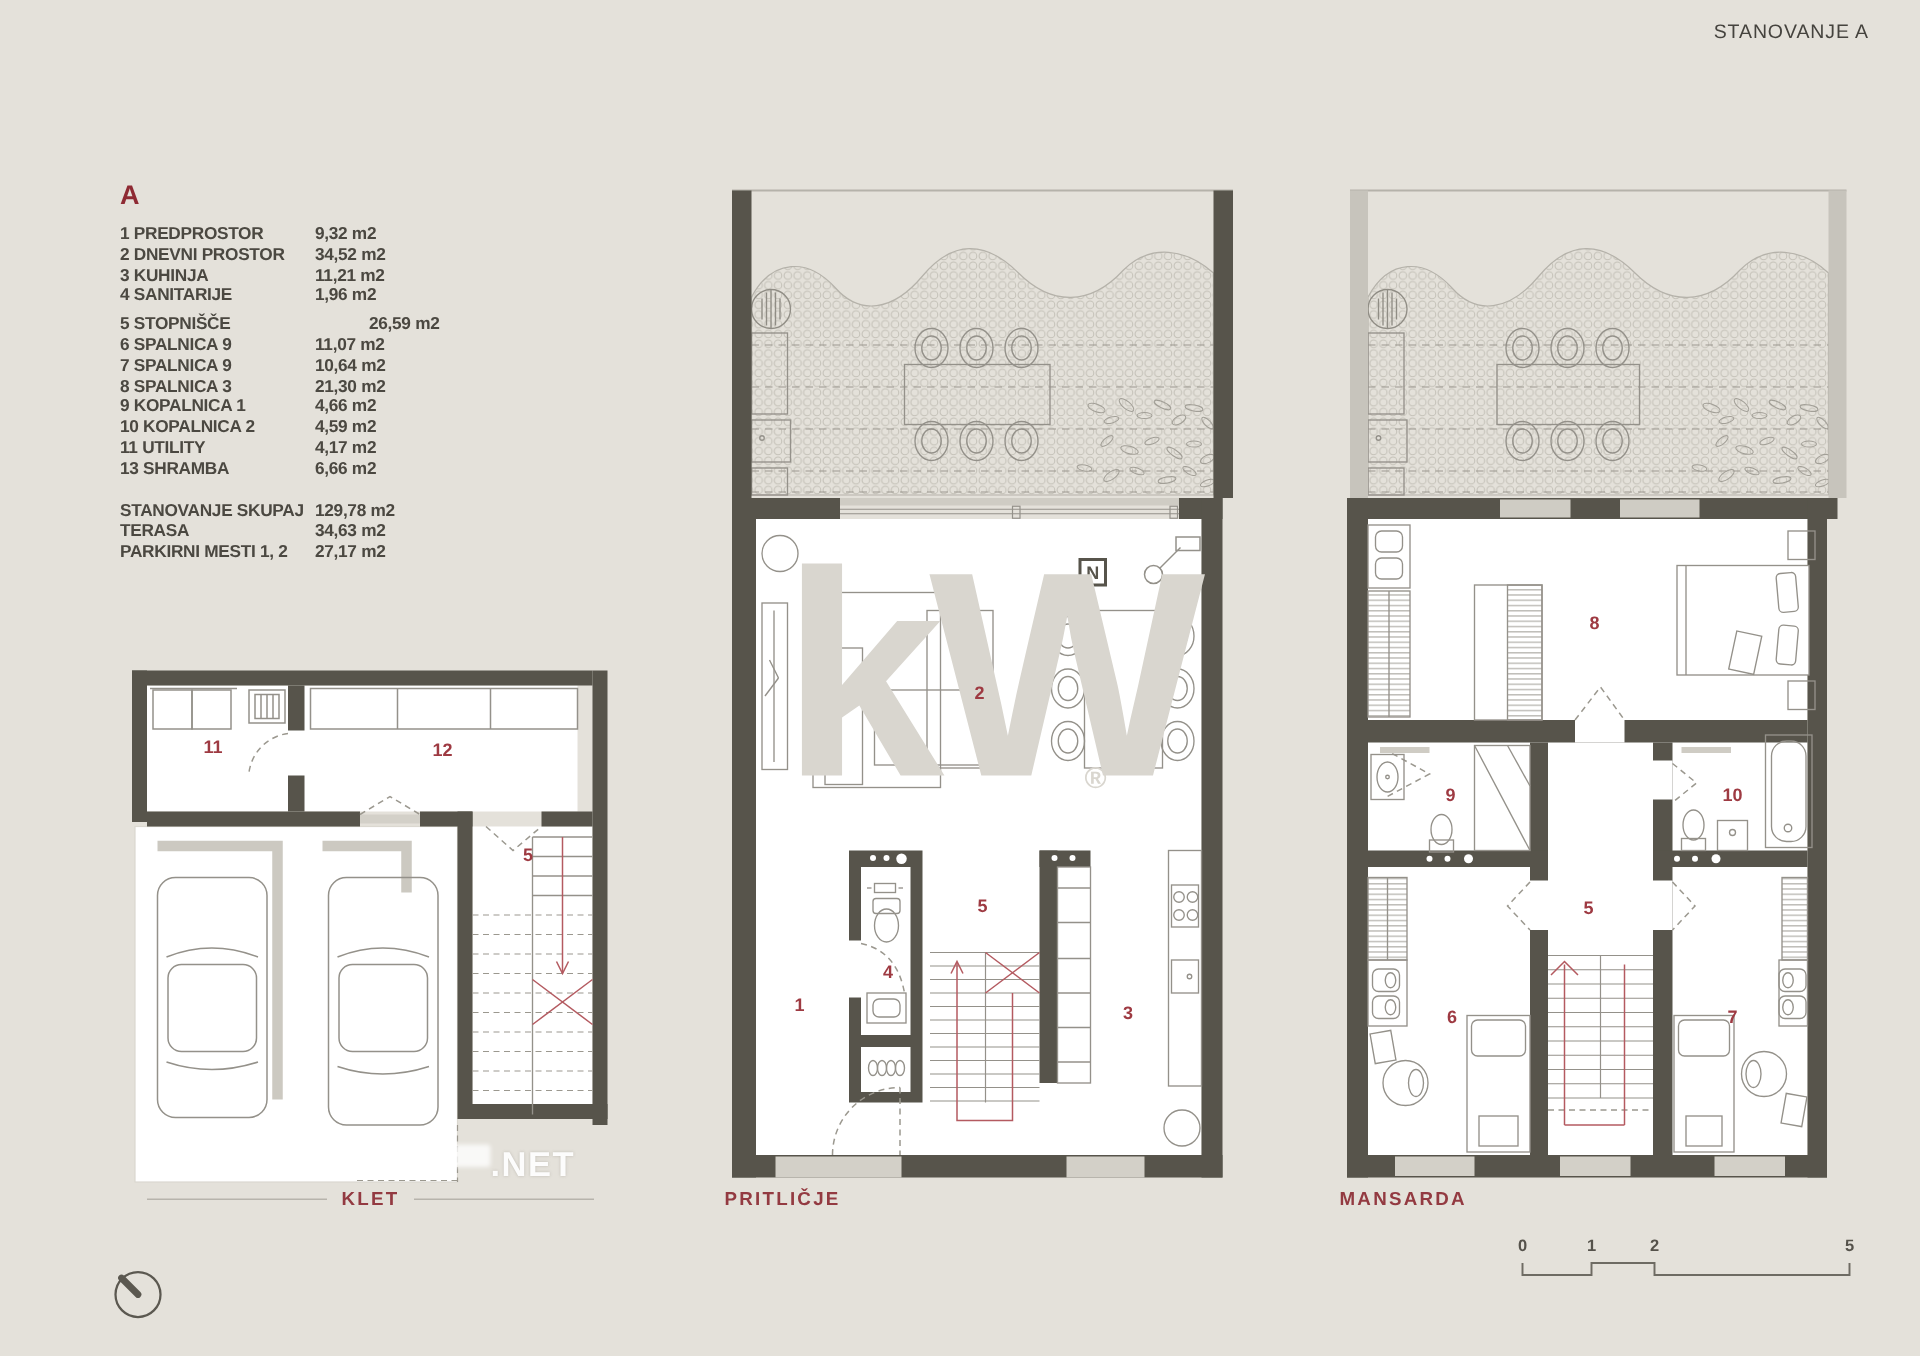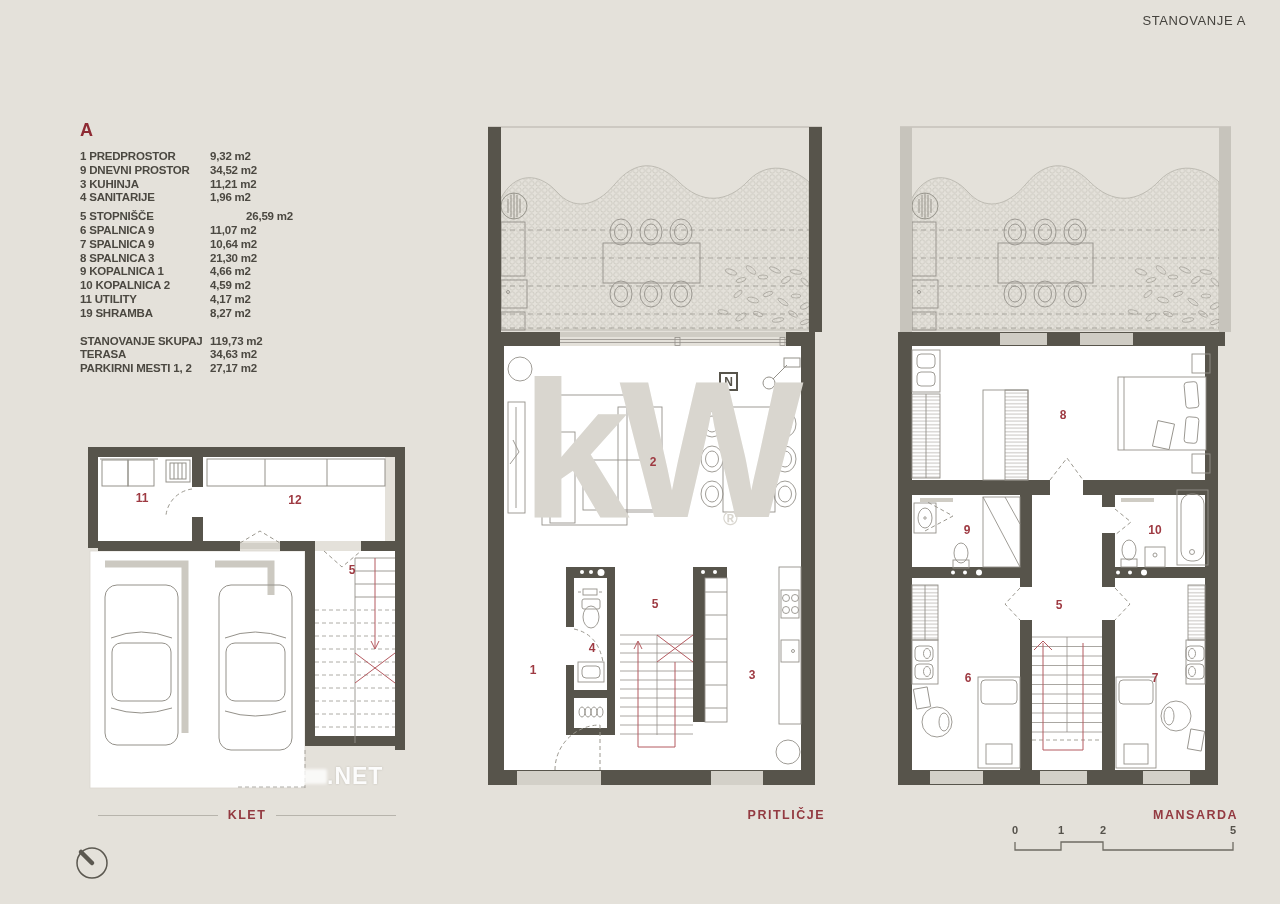--- a/index.html
+++ b/index.html
@@ -12,43 +12,43 @@
   .legend{left:80px;top:120px;width:260px;color:#4b4841;}
   .legend-header{font-size:18px;font-weight:700;color:#8e2a33;margin-bottom:9px;}
   .lrow{display:flex;font-size:11.5px;font-weight:700;line-height:13.8px;letter-spacing:-.2px;align-items:flex-end;}
   .lrow .lname{width:130px;}
   .lrow.gap{margin-top:5px;gap:36px;}
   .legend-totals{margin-top:14px;}
   
   svg text{font-family:"Liberation Sans",sans-serif;}
   .roomnum{font-size:12px;font-weight:700;fill:#9e3a42;text-anchor:middle;}
   
-  .floor-label{top:792px;display:flex;align-items:center;justify-content:flex-end;
-               font-size:12.5px;font-weight:700;letter-spacing:1.5px;color:#933a41;margin-top:16px;}
+  .floor-label{top:792px;display:flex;align-items:center;justify-content:flex-start;
+               font-size:12.5px;font-weight:700;letter-spacing:1.5px;color:#933a41;}
   .floor-label .ln{flex:1;height:1px;background:#b7b4ac;margin:0 10px;}
   
-  .wm-site{left:95px;top:763px;display:flex;align-items:center;}
+  .wm-site{left:95px;top:763px;display:flex;}
   .wm-bar{width:232px;height:15px;background:rgba(255,255,255,.78);filter:blur(1.5px);border-radius:2px;}
   .wm-net{color:rgba(255,255,255,.95);font-size:23px;font-weight:700;letter-spacing:1px;
           text-shadow:0 0 2px rgba(120,115,105,.35);}
 </style>
 </head>
 <body>
 
 <div class="abs title">STANOVANJE A</div>
 
 <div class="abs legend">
   <div class="legend-header">A</div>
   <div class="legend-rows">
     <div class="lrow">
         <span class="lname">1 PREDPROSTOR</span>
         <span class="larea">9,32 m2</span>
       </div>
     <div class="lrow">
-        <span class="lname">9 DNEVNI PROSTOR</span>
+        <span class="lname">2 DNEVNI PROSTOR</span>
         <span class="larea">34,52 m2</span>
       </div>
     <div class="lrow">
         <span class="lname">3 KUHINJA</span>
         <span class="larea">11,21 m2</span>
       </div>
     <div class="lrow">
         <span class="lname">4 SANITARIJE</span>
         <span class="larea">1,96 m2</span>
       </div>
@@ -74,28 +74,28 @@
       </div>
     <div class="lrow">
         <span class="lname">10 KOPALNICA 2</span>
         <span class="larea">4,59 m2</span>
       </div>
     <div class="lrow">
         <span class="lname">11 UTILITY</span>
         <span class="larea">4,17 m2</span>
       </div>
     <div class="lrow">
-        <span class="lname">19 SHRAMBA</span>
-        <span class="larea">8,27 m2</span>
+        <span class="lname">13 SHRAMBA</span>
+        <span class="larea">6,66 m2</span>
       </div>
   </div>
   <div class="legend-totals">
     <div class="lrow">
         <span class="lname">STANOVANJE SKUPAJ</span>
-        <span class="larea">119,73 m2</span>
+        <span class="larea">129,78 m2</span>
       </div>
     <div class="lrow">
         <span class="lname">TERASA</span>
         <span class="larea">34,63 m2</span>
       </div>
     <div class="lrow">
         <span class="lname">PARKIRNI MESTI 1, 2</span>
         <span class="larea">27,17 m2</span>
       </div>
   </div>

